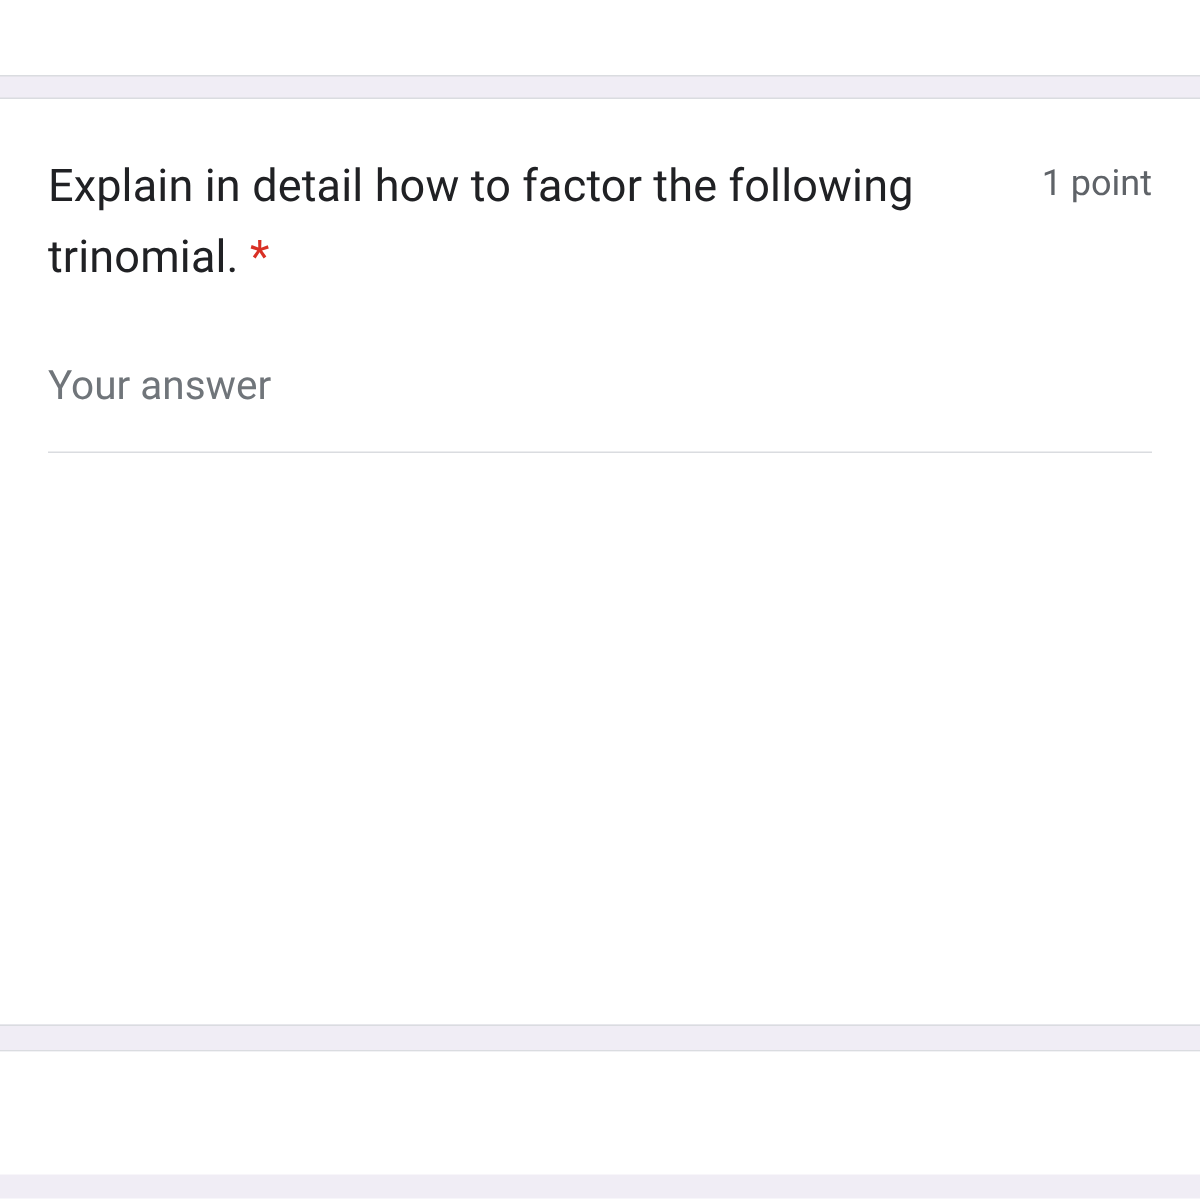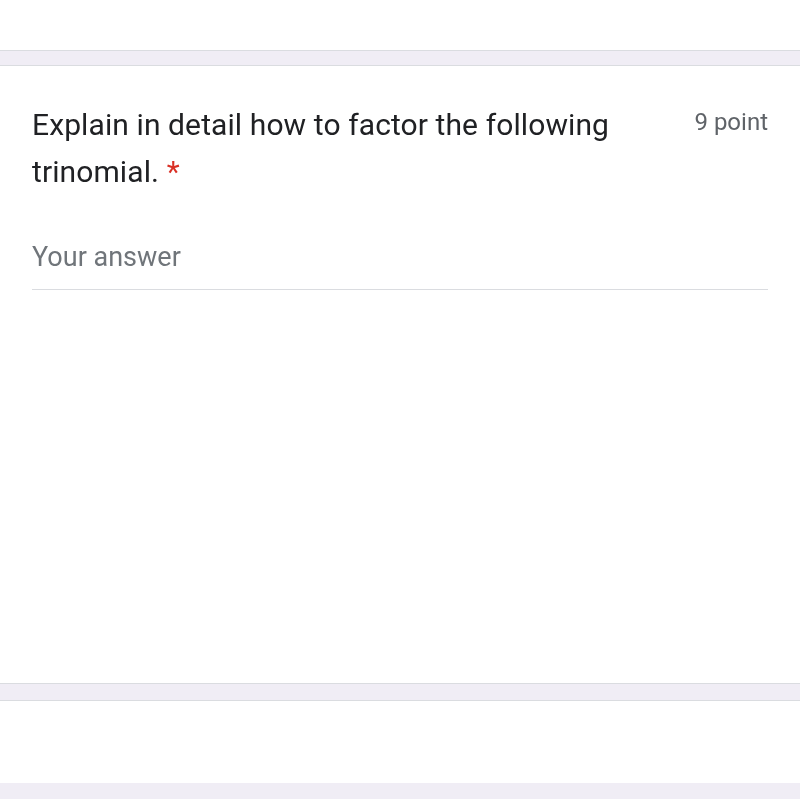--- a/index.html
+++ b/index.html
@@ -68,21 +68,21 @@
     }
     .equation .var {
       font-style: italic;
     }
     .answer-input {
       width: 100%;
       border: none;
       border-bottom: 1px solid #dadce0;
       font-size: 27px;
       color: #ef4444;
-      padding: 6px 0 16px 0;
+      padding: 6px 0 28px 0;
       background: transparent;
       outline: none;
       font-family: inherit;
       font-weight: 400;
     }
     .answer-input::placeholder {
       color: #70757a;
     }
     .gap-bottom {
       height: 18px;
@@ -100,21 +100,21 @@
 
 <div class="spacer-top"></div>
 <div class="gap"></div>
 
 <div class="question-card">
   <div class="question-header">
     <div class="question-text">
       <span>Explain in detail how to factor the following trinomial.</span>
       <span class="required-asterisk">*</span>
     </div>
-    <div class="points">9 point</div>
+    <div class="points">1 point</div>
   </div>
 
 
   <input type="text" class="answer-input" placeholder="Your answer" style="">
 </div>
 
 <div class="gap-bottom"></div>
 <div class="spacer-bottom"></div>
 
 </body></html>

